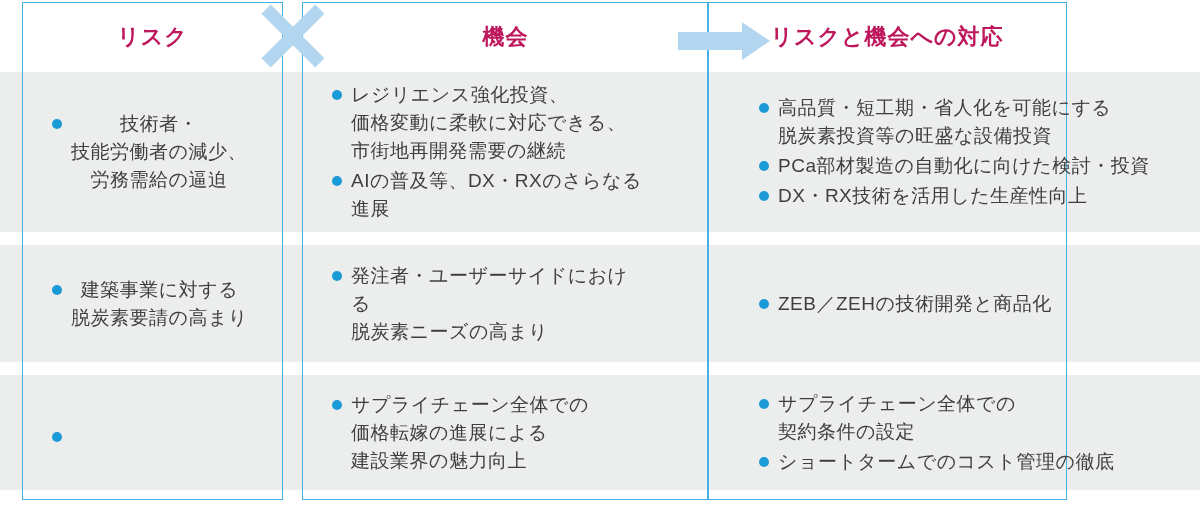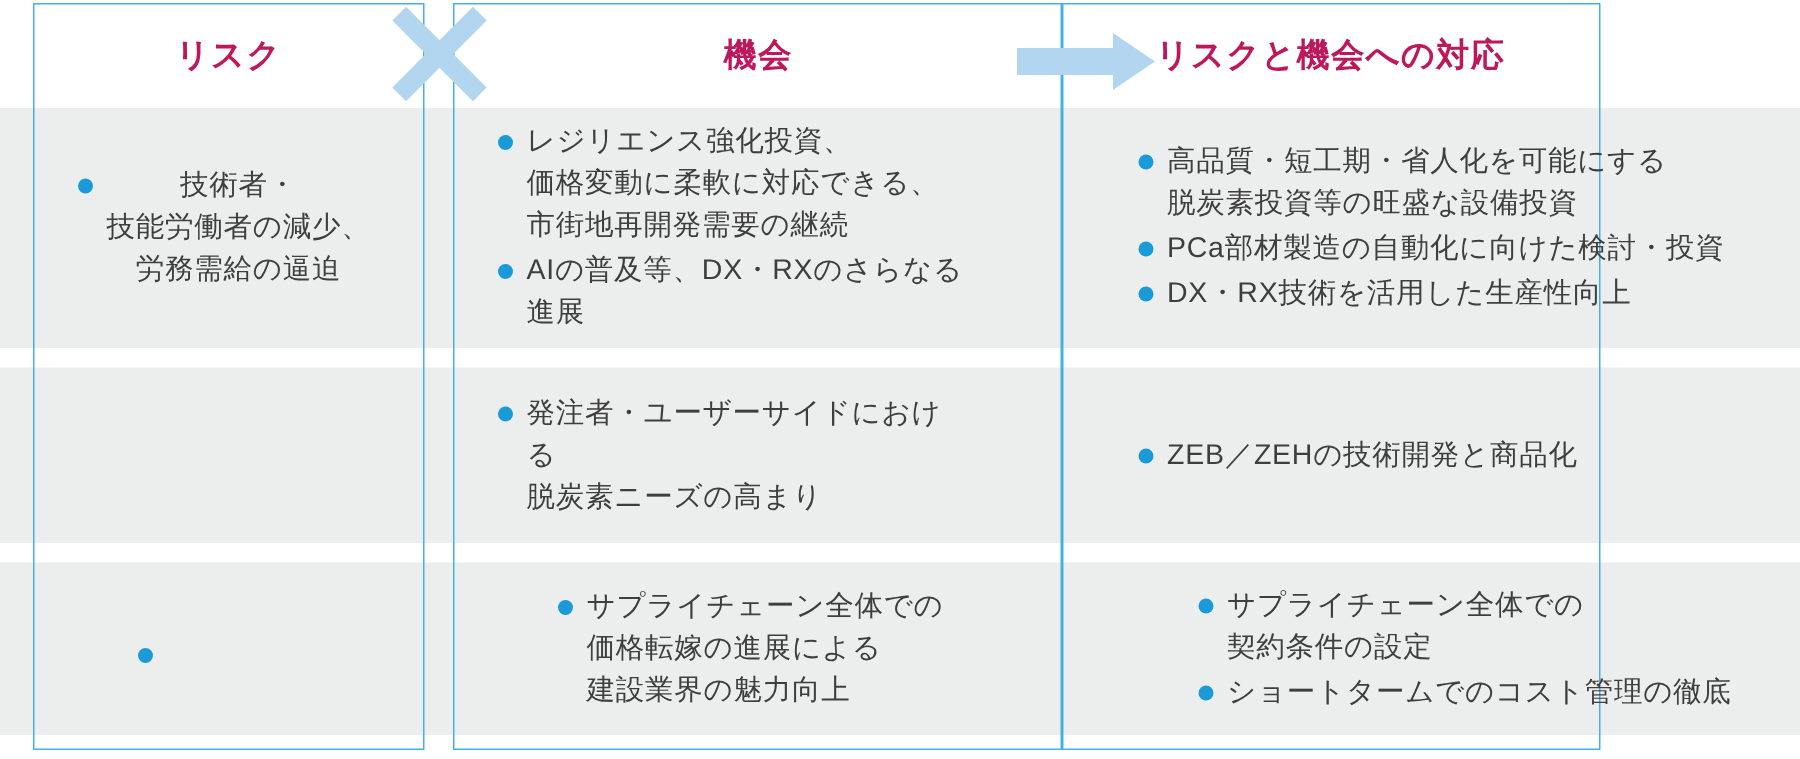--- a/index.html
+++ b/index.html
@@ -40,21 +40,21 @@
     position: absolute;
     display: flex; flex-direction: column; justify-content: center;
     box-sizing: border-box;
     padding-left: 30px; padding-right: 6px;
   }
   .cell.c1 { left: 22px;  width: 261px; text-align: center; }
   .cell.c2 { left: 302px; width: 351px; }
   .cell.c3 { left: 729px; width: 448px; }
   .cell.r1 { top: 72px;  height: 160px; }
   .cell.r2 { top: 245px; height: 117px; }
-  .cell.r3 { top: 375px; height: 115px; margin-left: 40px; }
+  .cell.r3 { top: 375px; height: 115px; }
 
   .bullet-item { display: flex; align-items: flex-start; margin: 1px 0; }
   .dot {
     flex: 0 0 auto;
     width: 10px; height: 10px; border-radius: 50%;
     background: #1b9ad8; margin-top: 9px; margin-right: 9px;
   }
   .bullet-text {
     color: #3e3e3e; font-size: 19px; line-height: 28px;
     font-weight: 500; letter-spacing: 0.5px;
@@ -109,20 +109,29 @@
   <div class="cell c1 r1">
       <div class="bullet-item">
         <span class="dot"></span>
         <div class="bullet-text">
           <div>技術者・</div>
           <div>技能労働者の減少、</div>
           <div>労務需給の逼迫</div>
         </div>
       </div>
     </div>
+  <div class="cell c1 r2">
+      <div class="bullet-item">
+        <span class="dot"></span>
+        <div class="bullet-text">
+          <div>建築事業に対する</div>
+          <div>脱炭素要請の高まり</div>
+        </div>
+      </div>
+    </div>
   <div class="cell c1 r3">
       <div class="bullet-item">
         <span class="dot"></span>
       </div>
     </div>
 
   <div class="cell c2 r1">
       <div class="bullet-item">
         <span class="dot"></span>
         <div class="bullet-text">

